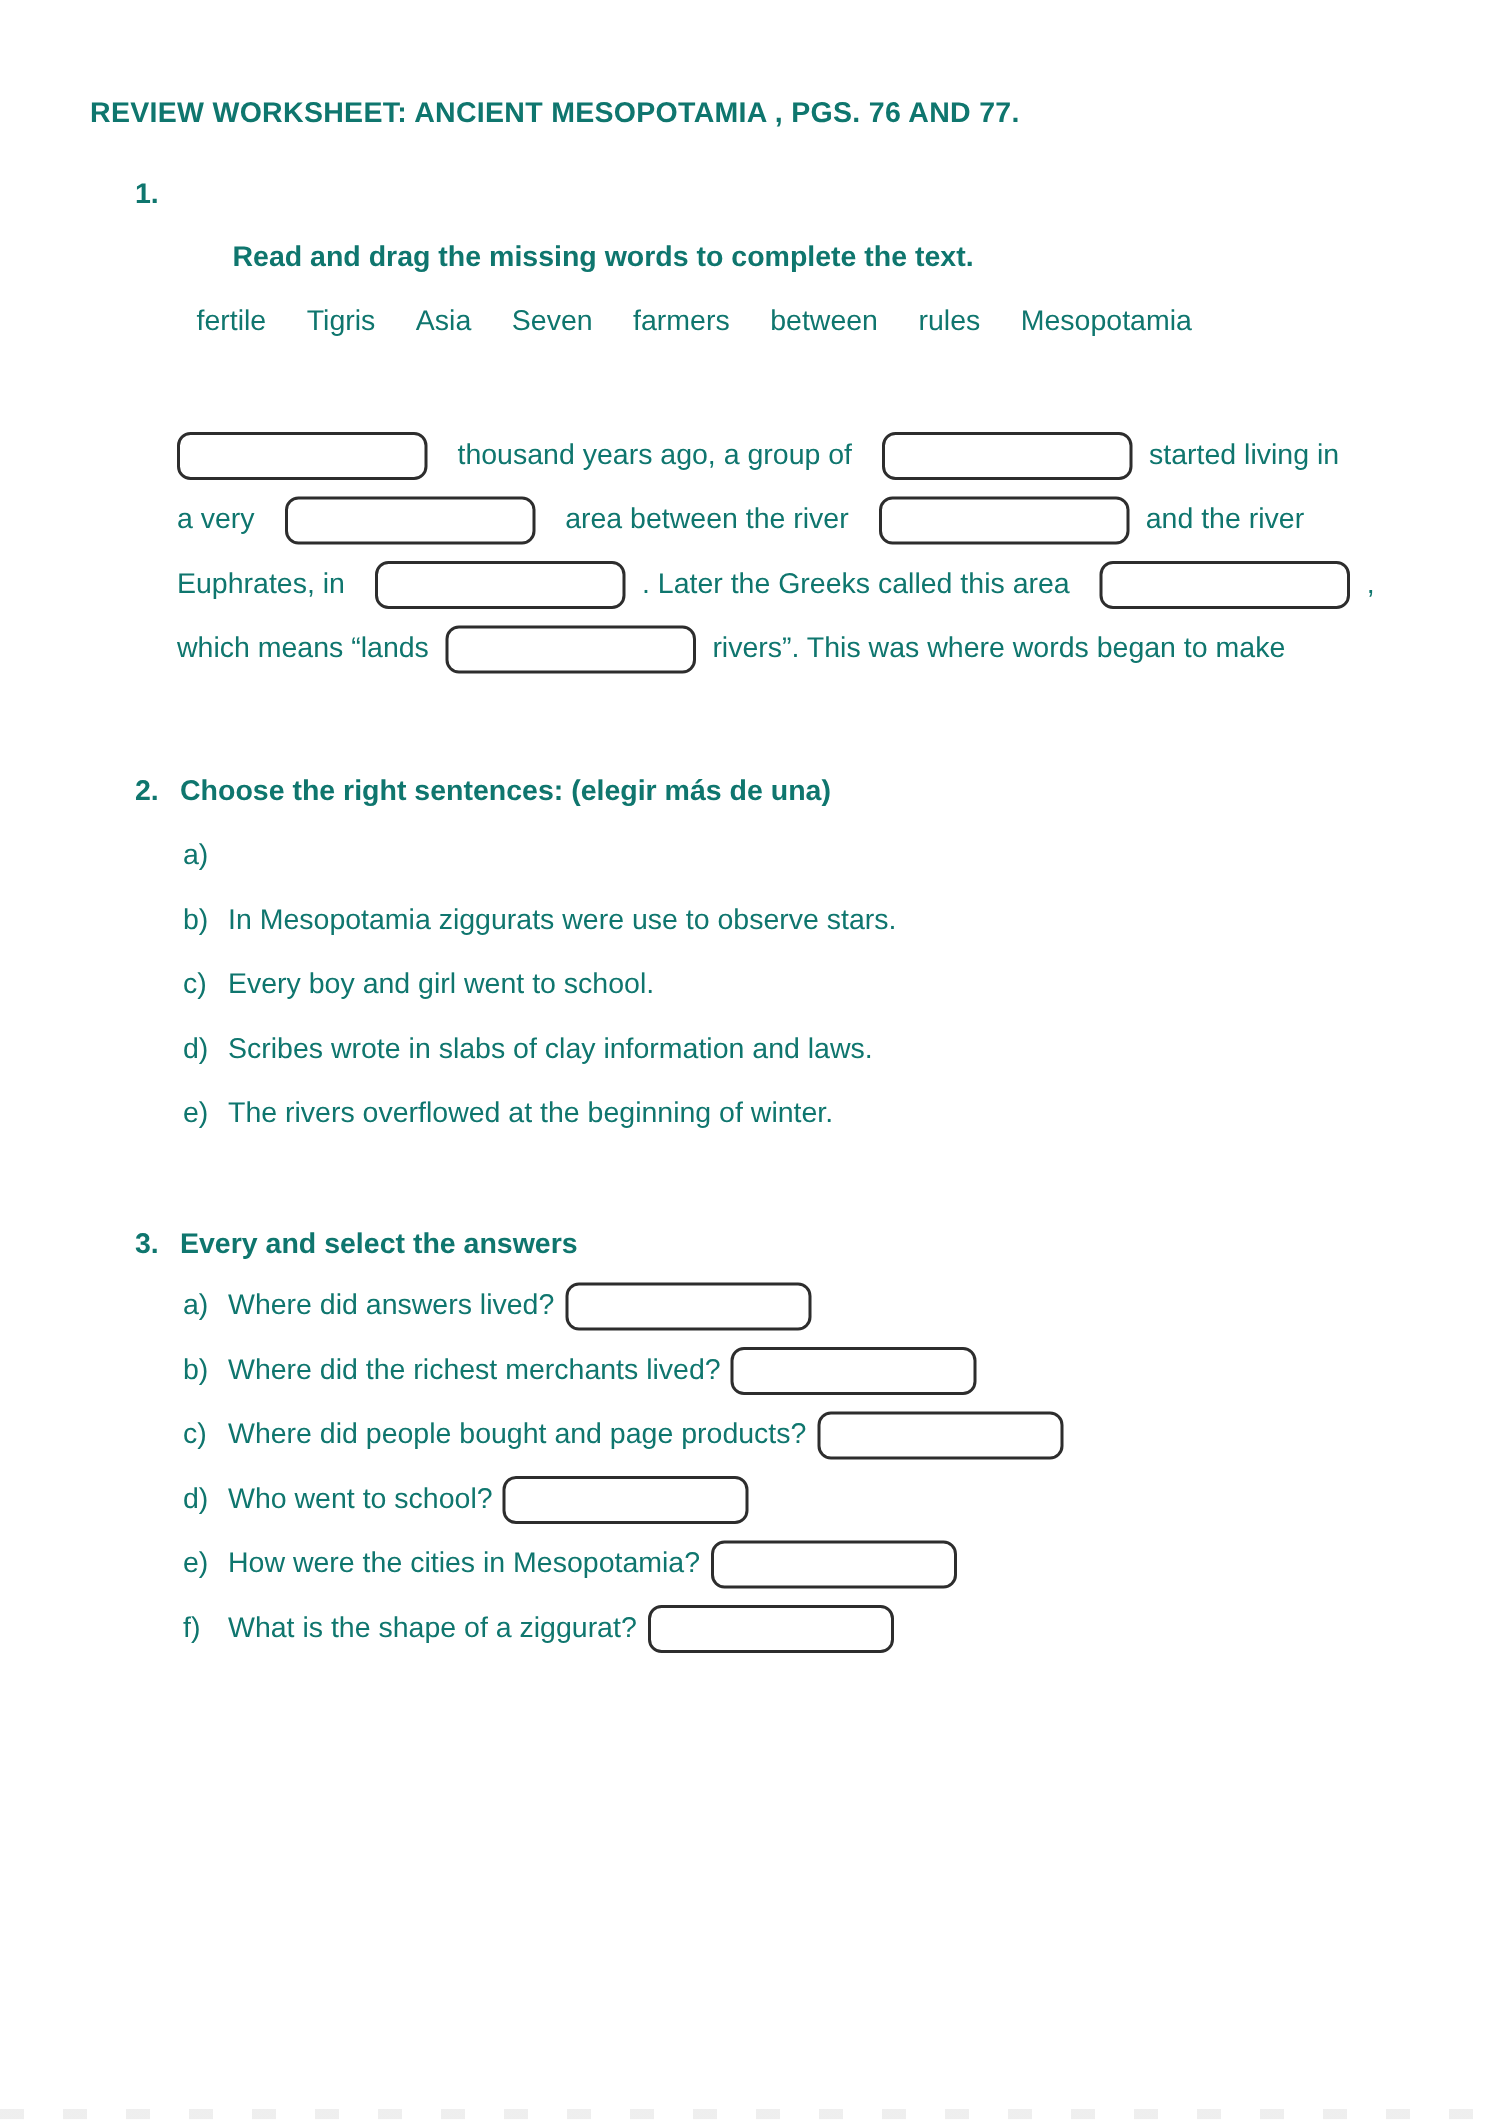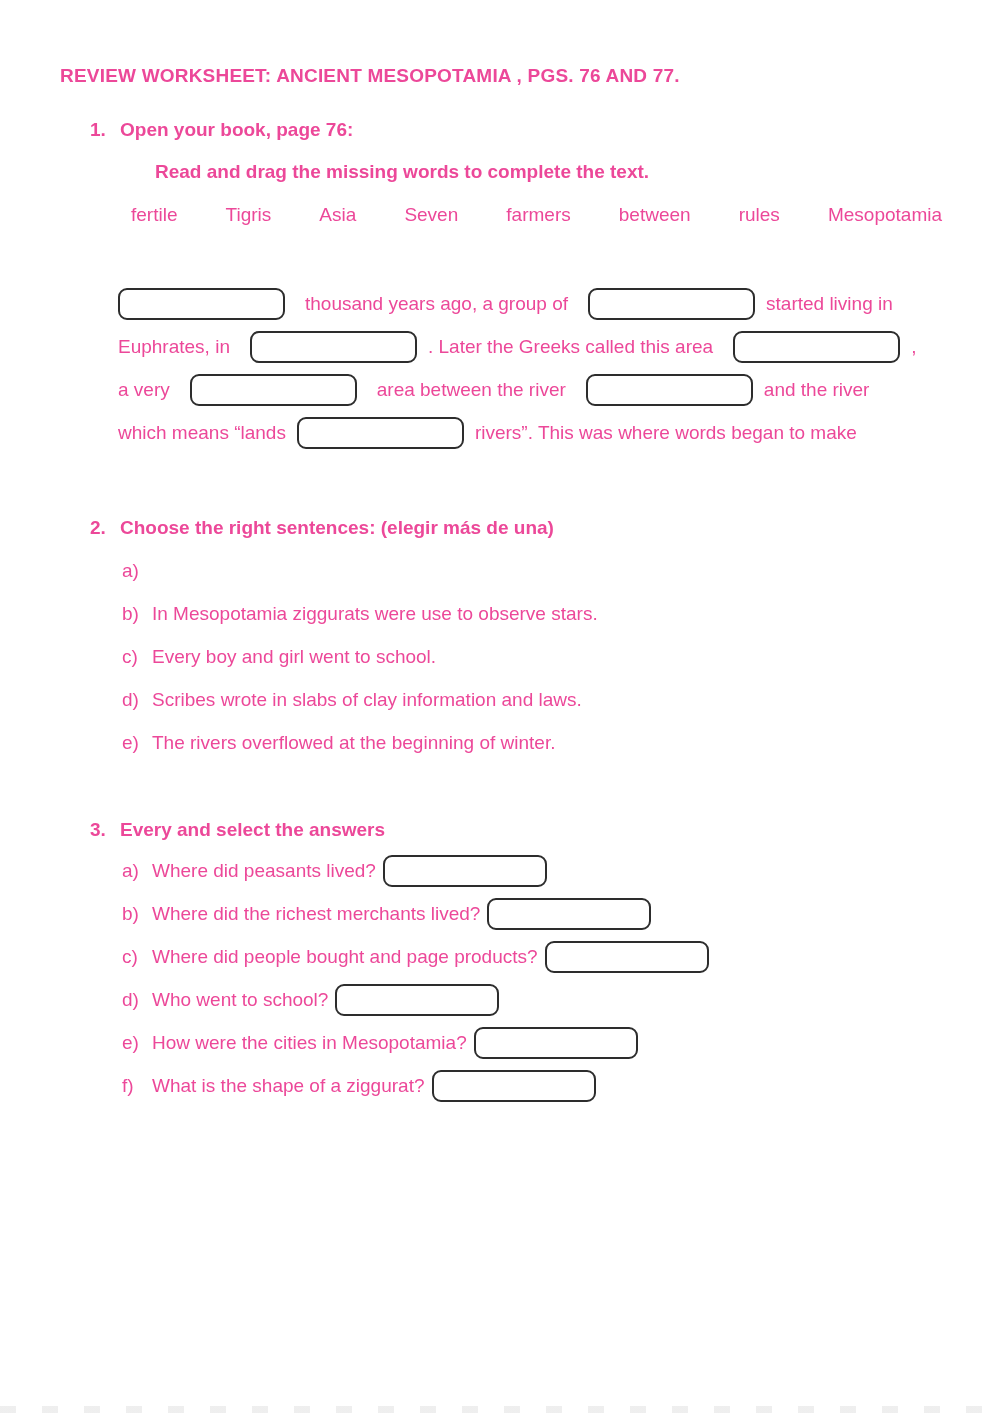--- a/index.html
+++ b/index.html
@@ -9,21 +9,21 @@
   }
   .page {
     position: relative;
     width: 1000px;
     height: 1413px;
     margin: 0 auto;
     background: #ffffff;
     box-sizing: border-box;
     padding: 63px 58px 0 60px;
     font-family: "Liberation Sans", sans-serif;
-    color: #ec4899;
+    color: #0f766e;
     overflow: hidden;
   }
   .title {
     margin: 0;
     font-size: 19px;
     font-weight: 700;
     letter-spacing: 0.2px;
     line-height: 25px;
   }
   .sec { margin: 0; }
@@ -48,21 +48,20 @@
     font-size: 19px;
     line-height: 25px;
   }
   .word-bank {
     margin: 19px 0 0 71px;
     display: flex;
     align-items: baseline;
     gap: 27px;
     font-size: 19px;
     line-height: 24px;
-    justify-content: space-between;
   }
   .word-bank .word { cursor: grab; }
   .cloze {
     margin: 55px 0 0 58px;
     font-size: 19px;
   }
   .cloze-line {
     display: flex;
     align-items: center;
     gap: 20px;
@@ -130,21 +129,20 @@
 </head>
 <body>
 
 <div class="page">
 
   <h1 class="title">REVIEW WORKSHEET: ANCIENT MESOPOTAMIA , PGS. 76 AND 77.</h1>
 
   <section class="sec">
     <div class="sec-head sec1-head">
       <span class="num">1.</span>
-      <span class="sec-title">Open your book, page 76:</span>
     </div>
 
     <p class="instruction">Read and drag the missing words to complete the text.</p>
 
     <div class="word-bank">
       <span class="word">fertile</span>
       <span class="word">Tigris</span>
       <span class="word">Asia</span>
       <span class="word">Seven</span>
       <span class="word">farmers</span>
@@ -154,32 +152,32 @@
     </div>
 
     <div class="cloze">
       <div class="cloze-line">
         <span class="blank"></span>
         <span>thousand years ago, a group of</span>
         <span class="blank"></span>
         <span class="tight">started living in</span>
       </div>
       <div class="cloze-line">
+        <span>a very</span>
+        <span class="blank"></span>
+        <span>area between the river</span>
+        <span class="blank"></span>
+        <span class="tight">and the river</span>
+      </div>
+      <div class="cloze-line">
         <span>Euphrates, in</span>
         <span class="blank"></span>
         <span class="tight">. Later the Greeks called this area</span>
         <span class="blank"></span>
         <span class="tight">,</span>
-      </div>
-      <div class="cloze-line">
-        <span>a very</span>
-        <span class="blank"></span>
-        <span>area between the river</span>
-        <span class="blank"></span>
-        <span class="tight">and the river</span>
       </div>
       <div class="cloze-line">
         <span>which means “lands</span>
         <span class="blank tight"></span>
         <span class="tight">rivers”. This was where words began to make</span>
       </div>
     </div>
   </section>
 
   <section class="sec">
@@ -213,21 +211,21 @@
 
   <section class="sec">
     <div class="sec-head sec3-head">
       <span class="num">3.</span>
       <span class="sec-title">Every and select the answers</span>
     </div>
 
     <div class="qa-list">
       <div class="qa-row">
         <span class="letter">a)</span>
-        <span>Where did peasants lived?</span>
+        <span>Where did answers lived?</span>
         <span class="answer-box"></span>
       </div>
       <div class="qa-row">
         <span class="letter">b)</span>
         <span>Where did the richest merchants lived?</span>
         <span class="answer-box"></span>
       </div>
       <div class="qa-row">
         <span class="letter">c)</span>
         <span>Where did people bought and page products?</span>

